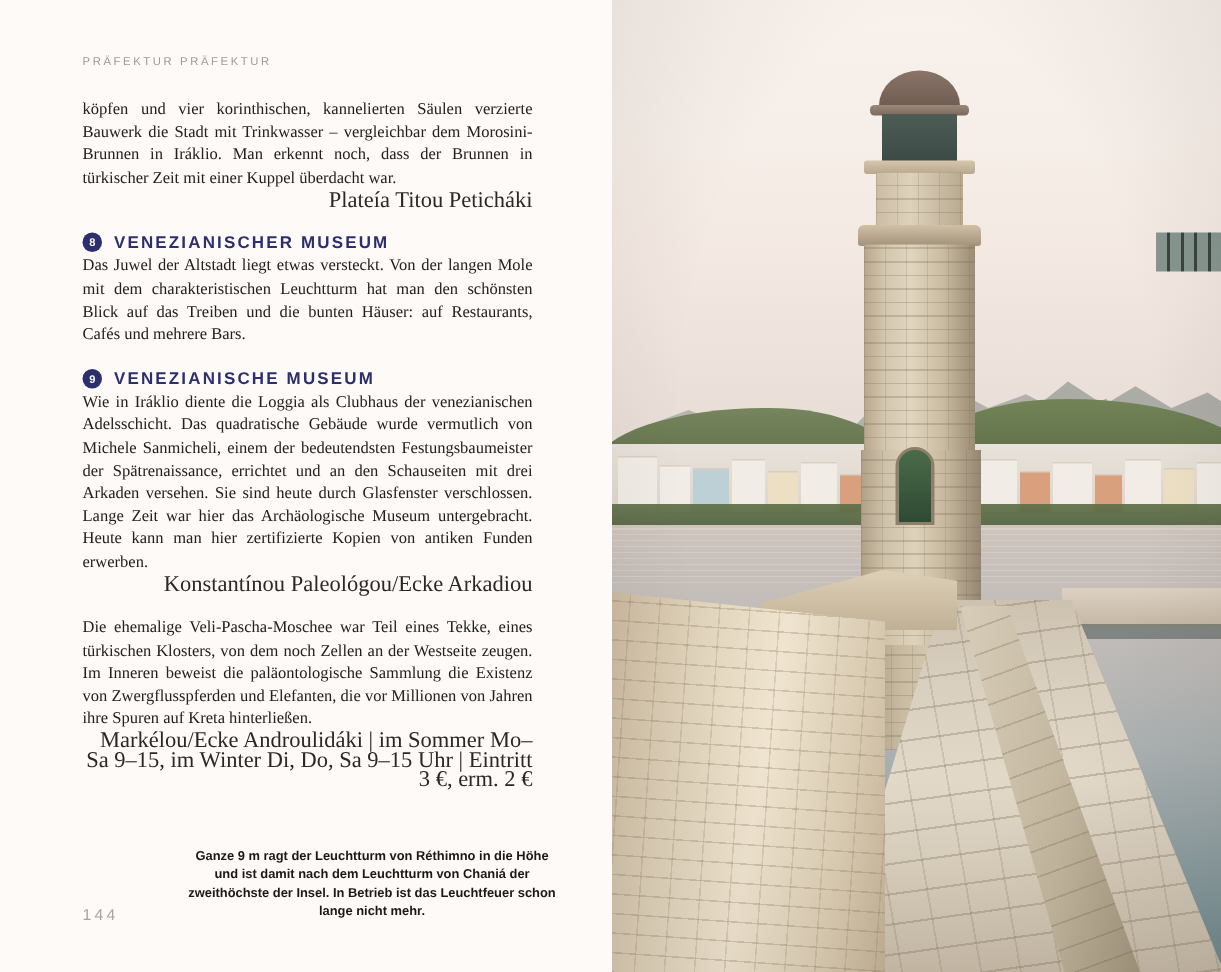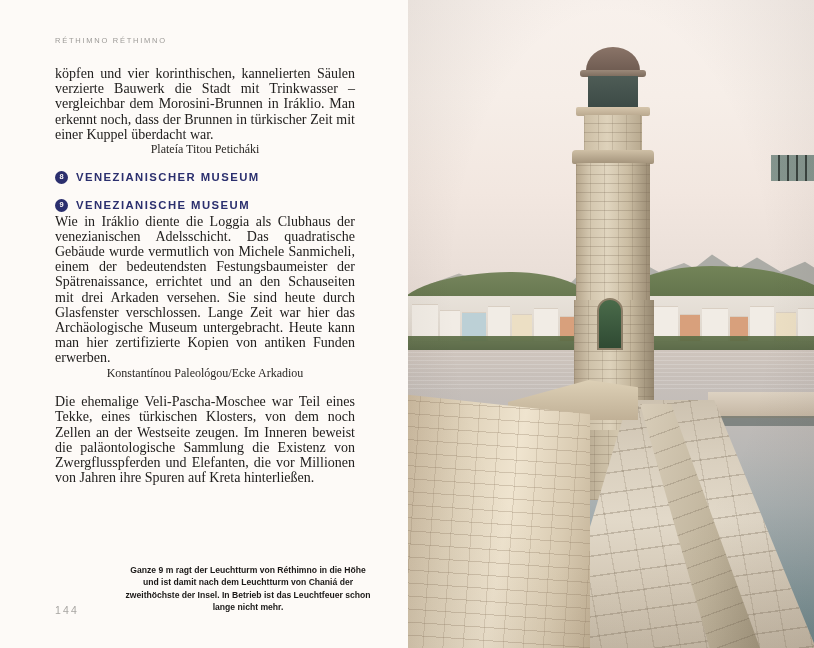--- a/index.html
+++ b/index.html
@@ -37,35 +37,35 @@
 
   #column {
     position: absolute;
     left: 55px; top: 66px;
     width: 300px;
   }
 
   p.body {
     margin: 0;
     font-family: "Liberation Serif", serif;
-    font-size: 14px;
+    font-size: 11px;
     line-height: 15.2px;
     color: #22201f;
     text-align: justify;
     text-justify: inter-word;
     hyphens: manual;
   }
 
   p.detail {
     margin: 1px 0 0 0;
     font-family: "Liberation Serif", serif;
-    font-size: 12px;
+    font-size: 15px;
     line-height: 12.6px;
     color: #2a2724;
-    text-align: center;
+    text-align: right;
   }
 
   .entry { margin-top: 15px; }
 
   h2.heading {
     margin: 0 0 2px 0;
     font-family: "Liberation Sans", sans-serif;
     font-size: 11.3px;
     font-weight: bold;
     letter-spacing: 1.45px;
@@ -368,45 +368,47 @@
     background: radial-gradient(ellipse at 50% 45%,
       rgba(0,0,0,0) 55%, rgba(60,45,35,.10) 100%);
     pointer-events: none;
   }
 </style>
 </head>
 <body>
 
 <div id="text-page">
 
-  <div id="running-head">RÉTHIMNO RÉTHIMNO</div>
+  <div id="running-head">PRÄFEKTUR PRÄFEKTUR</div>
 
   <div id="column">
 
     <p class="body">köpfen und vier korinthischen, kannelierten Säulen verzierte Bauwerk die Stadt mit Trinkwasser – vergleichbar dem Morosini-Brunnen in Iráklio. Man erkennt noch, dass der Brunnen in türkischer Zeit mit einer Kuppel überdacht war.</p>
     <p class="detail">Plateía Titou Peticháki</p>
 
     <div class="entry">
       <h2 class="heading">
         <span class="badge">8</span>
         <span>VENEZIANISCHER MUSEUM</span>
       </h2>
+      <p class="body">Das Juwel der Altstadt liegt etwas versteckt. Von der langen Mole mit dem charakteristischen Leuchtturm hat man den schönsten Blick auf das Treiben und die bunten Häuser: auf Restaurants, Cafés und mehrere Bars.</p>
     </div>
 
     <div class="entry">
       <h2 class="heading">
         <span class="badge">9</span>
         <span>VENEZIANISCHE MUSEUM</span>
       </h2>
       <p class="body">Wie in Iráklio diente die Loggia als Clubhaus der venezianischen Adelsschicht. Das quadratische Gebäude wurde vermutlich von Michele Sanmicheli, einem der bedeutendsten Festungsbaumeister der Spätrenaissance, errichtet und an den Schauseiten mit drei Arkaden versehen. Sie sind heute durch Glasfenster verschlossen. Lange Zeit war hier das Archäologische Museum untergebracht. Heute kann man hier zertifizierte Kopien von antiken Funden erwerben.</p>
       <p class="detail">Konstantínou Paleológou/Ecke Arkadiou</p>
     </div>
 
     <div class="entry">
       <p class="body">Die ehemalige Veli-Pascha-Moschee war Teil eines Tekke, eines türkischen Klosters, von dem noch Zellen an der Westseite zeugen. Im Inneren beweist die paläontologische Sammlung die Existenz von Zwergflusspferden und Elefanten, die vor Millionen von Jahren ihre Spuren auf Kreta hinterließen.</p>
+      <p class="detail">Markélou/Ecke Androulidáki | im Sommer Mo–Sa 9–15, im Winter Di, Do, Sa 9–15 Uhr | Eintritt 3 €, erm. 2 €</p>
     </div>
 
   </div>
 
   <div id="photo-caption">Ganze 9 m ragt der Leuchtturm von Réthimno in die Höhe und ist damit nach dem Leuchtturm von Chaniá der zweithöchste der Insel. In Betrieb ist das Leuchtfeuer schon lange nicht mehr.</div>
 
   <div id="page-number">144</div>
 </div>
 
 <div id="photo">

